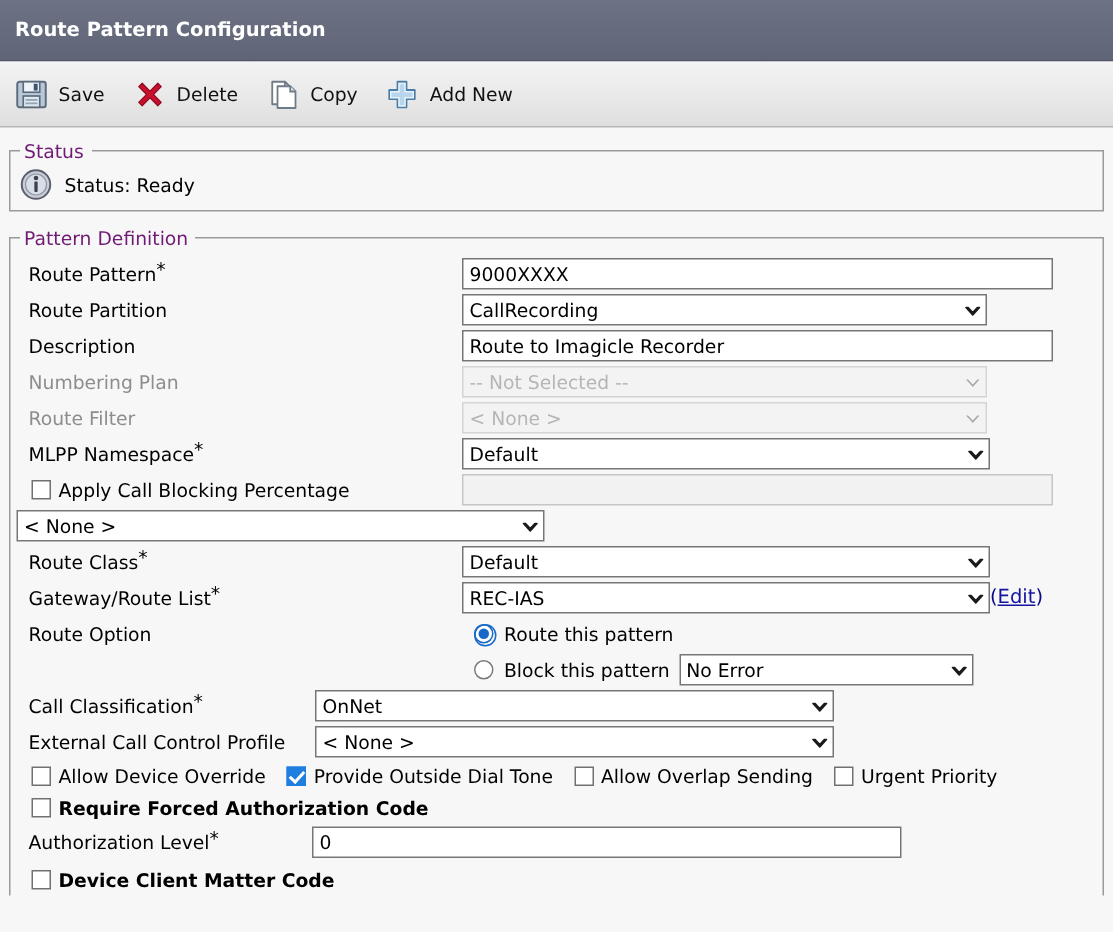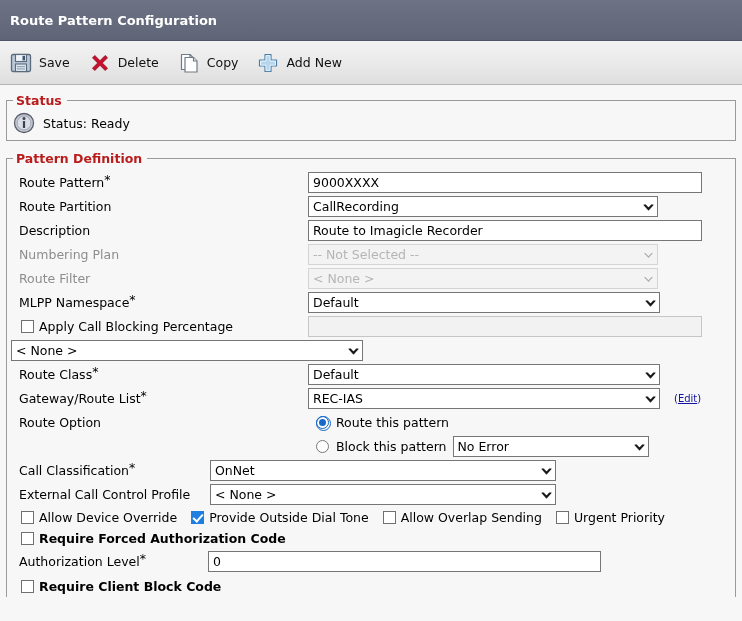--- a/index.html
+++ b/index.html
@@ -62,25 +62,25 @@
 
   
   .group {
     border: 1px solid #9a9a9a;
     margin: 0 0 10px 0;
     padding: 0;
     position: relative;
     background: transparent;
   }
   .group > legend {
-    font-weight: bold;
+    font-weight: normal;
     font-size: 12.5px;
     padding: 0 5px 0 3px;
     margin-left: 6px;
-    color: #b91c1c;
+    color: #701a75;
   }
   .group-body {
     padding: 6px 8px 10px 8px;
   }
 
   
   .status-row {
     display: flex;
     align-items: center;
     padding: 4px 0 6px 6px;
@@ -220,22 +220,21 @@
     content: "";
     position: absolute;
     left: -1px; top: -1px;
     width: 13px; height: 13px;
     border-radius: 50%;
     border: 1px solid #1769c9;
   }
 
   .editlink {
     color: #0a0a8c;
-    font-size: 10px;
-    margin-left: 14px;
+    font-size: 13px;
     white-space: nowrap;
   }
   .editlink a { color: #1414a0; text-decoration: underline; }
 
   .chk-inline {
     display: inline-flex;
     align-items: center;
     margin-right: 14px;
     font-size: 12.5px;
     white-space: nowrap;
@@ -546,20 +545,20 @@
       <div class="row">
         <div class="col-label" style="width:197px;">
           <span class="lbl">Authorization Level</span><span class="req">*</span>
         </div>
         <input class="txt" style="width: 393px;" type="text" value="0">
       </div>
 
       <div class="chk-line narrow" style="margin-top:3px;">
         <span class="chk-inline">
           <span class="cb"></span>
-          <span class="lbl">Require Client Block Code</span>
+          <span class="lbl">Device Client Matter Code</span>
         </span>
       </div>
 
     </div>
   </fieldset>
 
 </div>
 
 </body></html>

